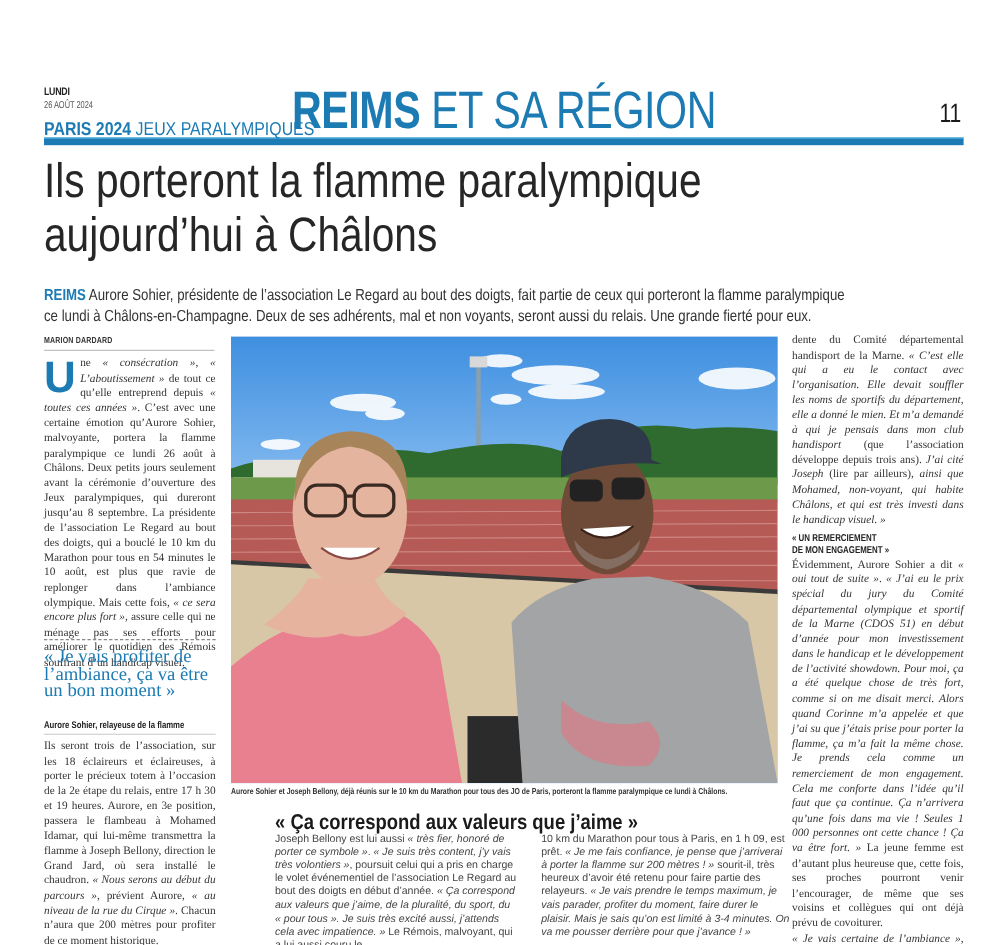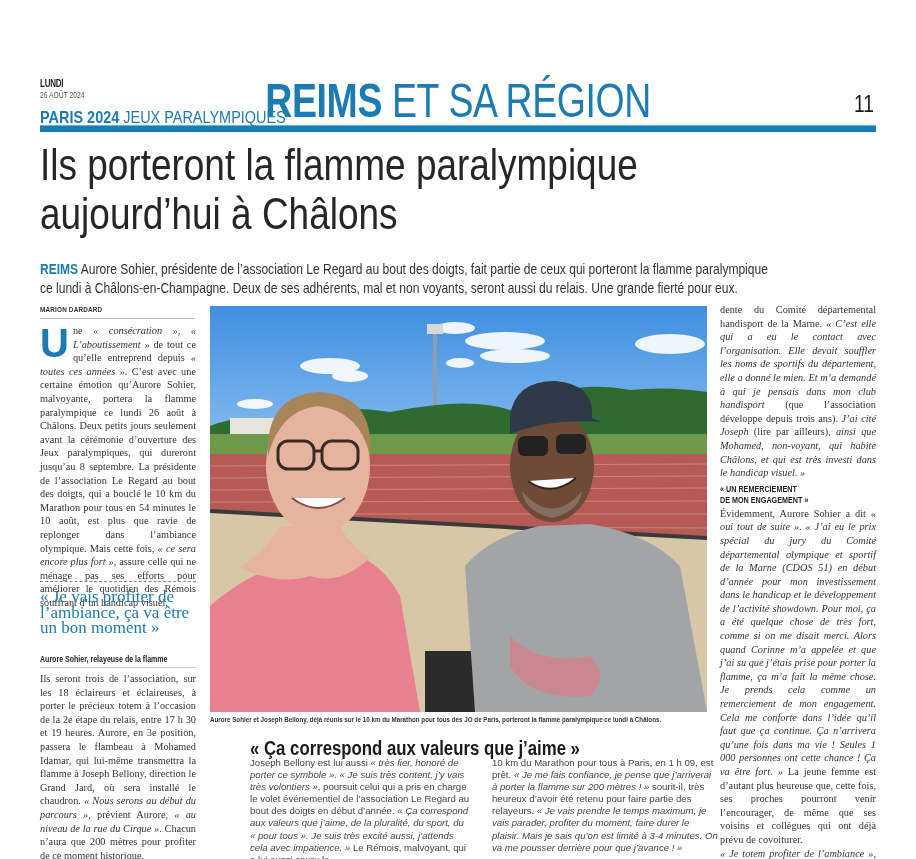--- a/index.html
+++ b/index.html
@@ -153,15 +153,15 @@
   <span>Joseph Bellony est lui aussi </span><i>« très fier, honoré de porter ce symbole »</i><span>. </span><i>« Je suis très content, j’y vais très volontiers »</i><span>, poursuit celui qui a pris en charge le volet événementiel de l’association Le Regard au bout des doigts en début d’année. </span><i>« Ça correspond aux valeurs que j’aime, de la pluralité, du sport, du « pour tous ». Je suis très excité aussi, j’attends cela avec impatience. »</i><span> Le Rémois, malvoyant, qui a lui aussi couru le</span>
 </div>
 <div class="col col-mid col-mid-b">
   <span>10 km du Marathon pour tous à Paris, en 1 h 09, est prêt. </span><i>« Je me fais confiance, je pense que j’arriverai à porter la flamme sur 200 mètres ! »</i><span> sourit-il, très heureux d’avoir été retenu pour faire partie des relayeurs. </span><i>« Je vais prendre le temps maximum, je vais parader, profiter du moment, faire durer le plaisir. Mais je sais qu’on est limité à 3-4 minutes. On va me pousser derrière pour que j’avance ! »</i>
 </div>
 
 <div class="col col-right">
   <span>dente du Comité départemental handisport de la Marne. </span><i>« C’est elle qui a eu le contact avec l’organisation. Elle devait souffler les noms de sportifs du département, elle a donné le mien. Et m’a demandé à qui je pensais dans mon club handisport</i><span> (que l’association développe depuis trois ans). </span><i>J’ai cité Joseph</i><span> (lire par ailleurs), </span><i>ainsi que Mohamed, non-voyant, qui habite Châlons, et qui est très investi dans le handicap visuel. »</i>
   <div class="sidehead"><span>« UN REMERCIEMENT</span><br><span>DE MON ENGAGEMENT »</span></div>
   <span>Évidemment, Aurore Sohier a dit </span><i>« oui tout de suite »</i><span>. </span><i>« J’ai eu le prix spécial du jury du Comité départemental olympique et sportif de la Marne (CDOS 51) en début d’année pour mon investissement dans le handicap et le développement de l’activité showdown. Pour moi, ça a été quelque chose de très fort, comme si on me disait merci. Alors quand Corinne m’a appelée et que j’ai su que j’étais prise pour porter la flamme, ça m’a fait la même chose. Je prends cela comme un remerciement de mon engagement. Cela me conforte dans l’idée qu’il faut que ça continue. Ça n’arrivera qu’une fois dans ma vie ! Seules 1 000 personnes ont cette chance ! Ça va être fort. »</i><span> La jeune femme est d’autant plus heureuse que, cette fois, ses proches pourront venir l’encourager, de même que ses voisins et collègues qui ont déjà prévu de covoiturer.</span><br>
-  <i>« Je totem profiter de l’ambiance »</i><span>, prévoit Aurore Sohier, impatiente de revêtir la tenue blanche des relayeurs.</span><br>
+  <i>« Je vais certaine de l’ambiance »</i><span>, prévoit Aurore Sohier, impatiente de revêtir la tenue blanche des relayeurs.</span><br>
   
 </div>
 
 </body></html>

